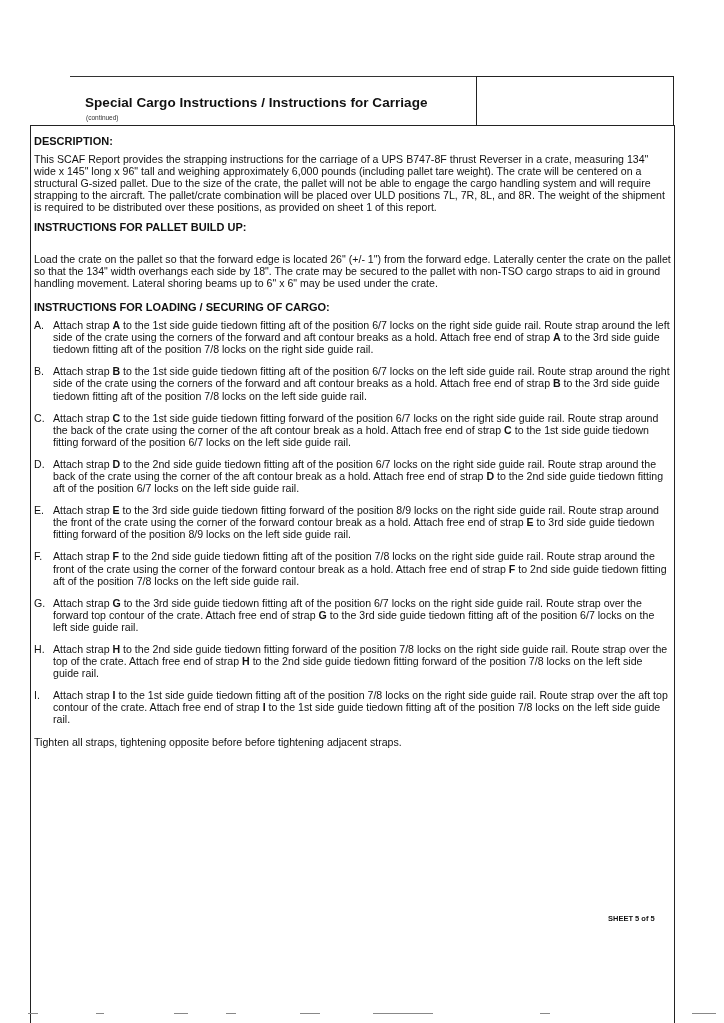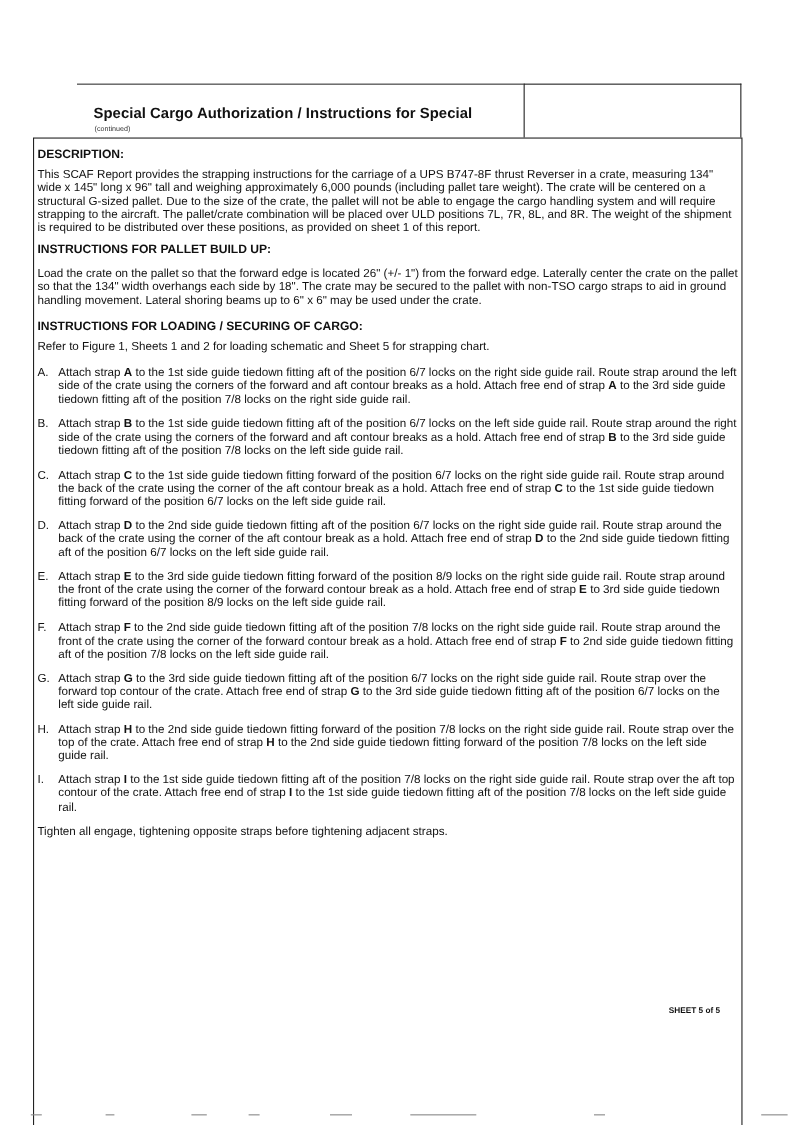--- a/index.html
+++ b/index.html
@@ -95,33 +95,32 @@
       top: 1013px;
       height: 1px;
       background: #888;
     }
   </style>
 </head>
 <body>
 
 <div class="header-topline"></div>
 <div class="header-box-right"></div>
-<div class="header-title">Special Cargo Authorization / Instructions for Special</div>
+<div class="header-title">Special Cargo Instructions / Instructions for Carriage</div>
 <div class="header-sub">(continued)</div>
 
 <div class="main-box">
 
   <div class="sec-h">DESCRIPTION:</div>
   <p>This SCAF Report provides the strapping instructions for the carriage of a UPS B747-8F thrust Reverser in a crate, measuring 134" wide x 145" long x 96" tall and weighing approximately 6,000 pounds (including pallet tare weight). The crate will be centered on a structural G-sized pallet. Due to the size of the crate, the pallet will not be able to engage the cargo handling system and will require strapping to the aircraft. The pallet/crate combination will be placed over ULD positions 7L, 7R, 8L, and 8R. The weight of the shipment is required to be distributed over these positions, as provided on sheet 1 of this report.</p>
 
-  <div class="sec-h" style="margin-bottom:10px;">INSTRUCTIONS FOR PALLET BUILD UP:</div>
+  <div class="sec-h" style="margin-bottom:20px;">INSTRUCTIONS FOR PALLET BUILD UP:</div>
   <p class="gap-lg">Load the crate on the pallet so that the forward edge is located 26" (+/- 1") from the forward edge. Laterally center the crate on the pallet so that the 134" width overhangs each side by 18". The crate may be secured to the pallet with non-TSO cargo straps to aid in ground handling movement. Lateral shoring beams up to 6" x 6" may be used under the crate.</p>
 
   <div class="sec-h" style="">INSTRUCTIONS FOR LOADING / SECURING OF CARGO:</div>
-  <p class="gap-lg">Refer to Figure 1, Sheets 1 and 2 for loading schematic and Sheet 5 for strapping chart.</p>
 
   <div id="steps">
     <div class="step">
       <span class="step-letter">A.</span>
       <span class="step-body"><span>Attach strap </span><b>A</b><span> to the 1st side guide tiedown fitting aft of the position 6/7 locks on the right side guide rail. Route strap around the left side of the crate using the corners of the forward and aft contour breaks as a hold. Attach free end of strap </span><b>A</b><span> to the 3rd side guide tiedown fitting aft of the position 7/8 locks on the right side guide rail.</span></span>
     </div>
     <div class="step">
       <span class="step-letter">B.</span>
       <span class="step-body"><span>Attach strap </span><b>B</b><span> to the 1st side guide tiedown fitting aft of the position 6/7 locks on the left side guide rail. Route strap around the right side of the crate using the corners of the forward and aft contour breaks as a hold. Attach free end of strap </span><b>B</b><span> to the 3rd side guide tiedown fitting aft of the position 7/8 locks on the left side guide rail.</span></span>
     </div>
@@ -148,21 +147,21 @@
     <div class="step">
       <span class="step-letter">H.</span>
       <span class="step-body"><span>Attach strap </span><b>H</b><span> to the 2nd side guide tiedown fitting forward of the position 7/8 locks on the right side guide rail. Route strap over the top of the crate. Attach free end of strap </span><b>H</b><span> to the 2nd side guide tiedown fitting forward of the position 7/8 locks on the left side guide rail.</span></span>
     </div>
     <div class="step">
       <span class="step-letter">I.</span>
       <span class="step-body"><span>Attach strap </span><b>I</b><span> to the 1st side guide tiedown fitting aft of the position 7/8 locks on the right side guide rail. Route strap over the aft top contour of the crate. Attach free end of strap </span><b>I</b><span> to the 1st side guide tiedown fitting aft of the position 7/8 locks on the left side guide rail.</span></span>
     </div>
   </div>
 
-  <p>Tighten all engage, tightening opposite straps before tightening adjacent straps.</p>
+  <p>Tighten all straps, tightening opposite before before tightening adjacent straps.</p>
 </div>
 
 <div class="sheet">SHEET 5 of 5</div>
 
 <div class="scan-dash" style="left:28px;width:10px;"></div>
 <div class="scan-dash" style="left:96px;width:8px;"></div>
 <div class="scan-dash" style="left:174px;width:14px;"></div>
 <div class="scan-dash" style="left:226px;width:10px;"></div>
 <div class="scan-dash" style="left:300px;width:20px;"></div>
 <div class="scan-dash" style="left:373px;width:60px;"></div>

